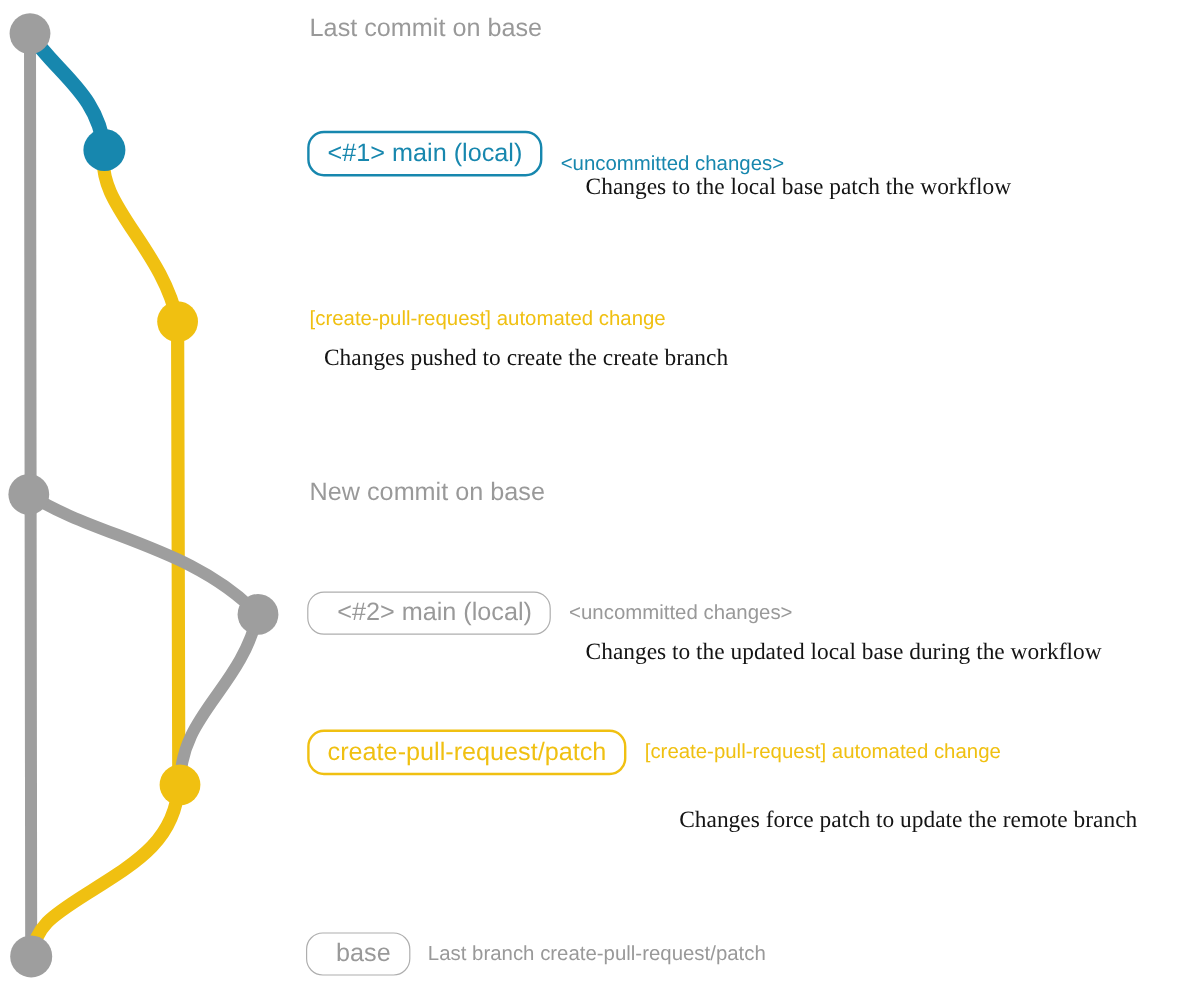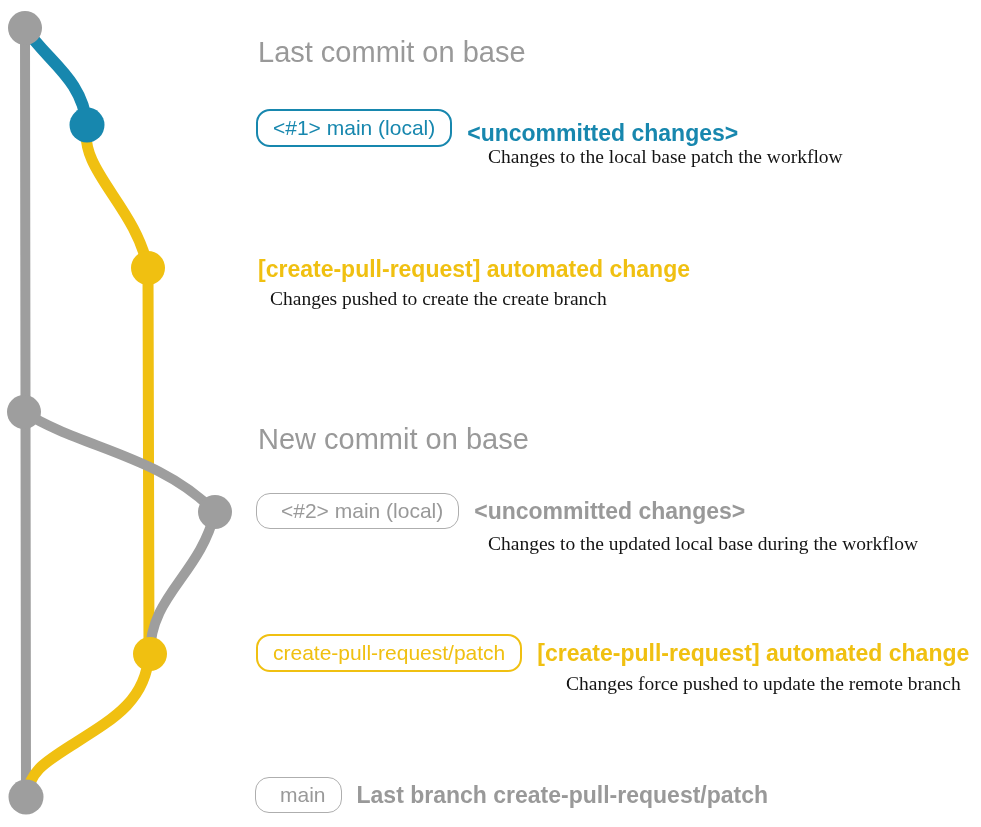--- a/index.html
+++ b/index.html
@@ -12,36 +12,35 @@
   }
   .stage svg{position:absolute;left:0;top:0;}
   .row{
     position:absolute;
     display:flex;
     align-items:center;
     gap:15px;
     white-space:nowrap;
   }
   .label{
-    font-size:29px;
+    font-size:21px;
     color:var(--gray-text);
-    margin-top:24px;
   }
   .badge{
     display:inline-block;
     font-size:21px;
     padding:4px 15px;
     border-radius:14px;
     border:2px solid;
     line-height:26px;
   }
   .badge.b-blue{border-color:var(--blue);color:var(--blue);}
   .badge.b-yellow{border-color:var(--yellow);color:var(--yellow-text);}
   .badge.b-gray{border-color:var(--gray-border);color:var(--gray-text);border-width:1.5px;padding-left:24px;}
-  .title{font-size:23px;font-weight:bold;}
+  .title{font-size:17px;}
   .c-blue{color:var(--blue);}
   .c-yellow{color:var(--yellow-text);text-align:center;}
   .c-gray{color:var(--gray-text);}
   .caption{
     position:absolute;
     font-family:"Liberation Serif", serif;
     font-size:19.5px;
     color:var(--ink);
     white-space:nowrap;
   }
@@ -92,24 +91,24 @@
   <div class="row" style="left:258px;top:399px;">
     <span class="label">New commit on base</span>
   </div>
 
   <div class="row" style="left:256px;top:493px;">
     <span class="badge b-gray">&lt;#2&gt; main (local)</span>
     <span class="title c-gray">&lt;uncommitted changes&gt;</span>
   </div>
   <div class="caption" style="left:488px;top:533px;">Changes to the updated local base during the workflow</div>
 
-  <div class="row" style="left:256px;top:634px;">
+  <div class="row" style="left:256px;top:608px;">
     <span class="badge b-yellow">create-pull-request/patch</span>
     <span class="title c-yellow">[create-pull-request] automated change</span>
   </div>
-  <div class="caption" style="left:566px;top:673px;">Changes force pushed to update the remote branch</div>
+  <div class="caption" style="left:566px;top:673px;">Changes force patch to update the remote branch</div>
 
   <div class="row" style="left:255px;top:777px;">
-    <span class="badge b-gray">main</span>
+    <span class="badge b-gray">base</span>
     <span class="title c-gray">Last branch create-pull-request/patch</span>
   </div>
 
 </div>
 
 </body></html>

